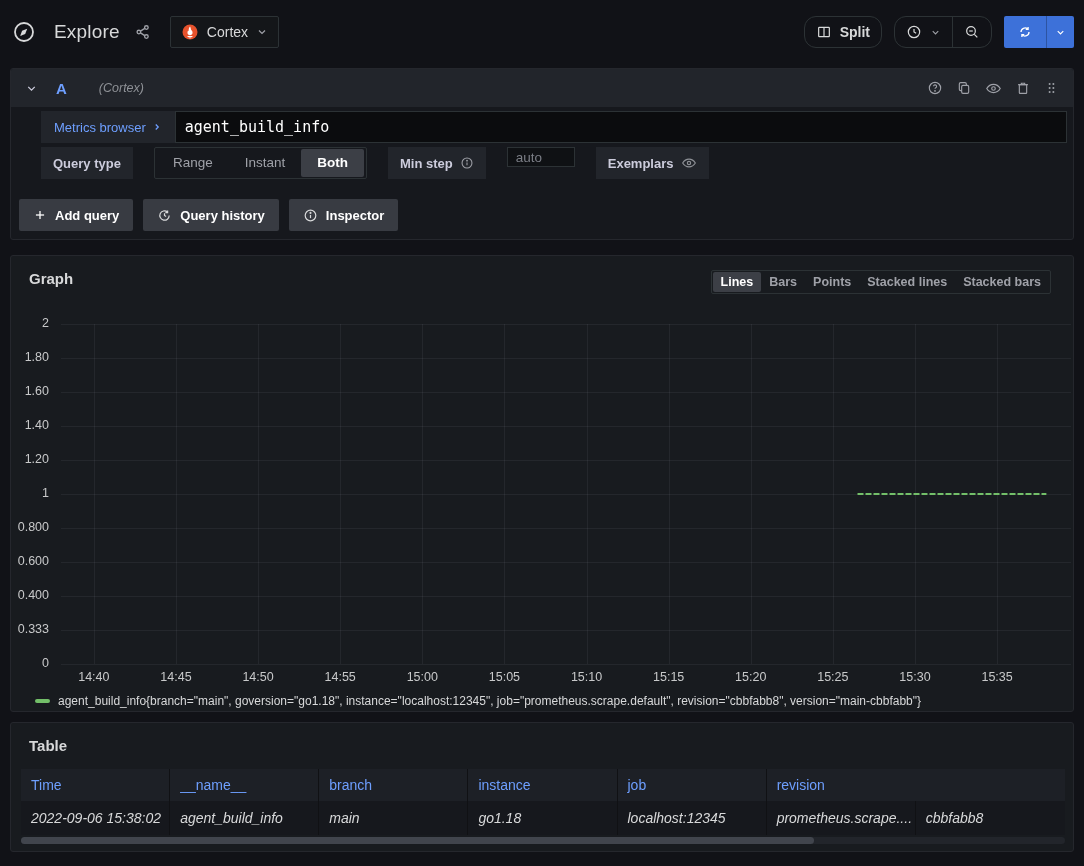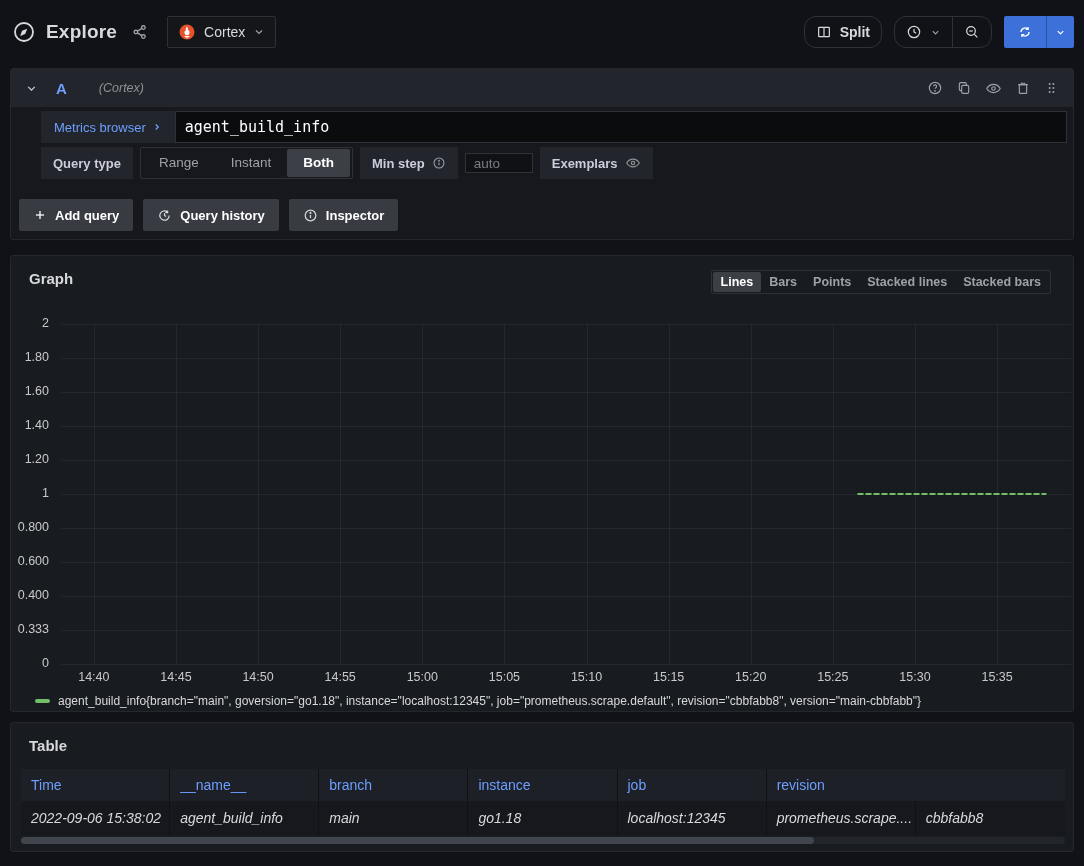--- a/index.html
+++ b/index.html
@@ -8,21 +8,21 @@
     background:#111217;
     font-family:"Liberation Sans", sans-serif;
     color:#ccccdc;
     position:relative;
     overflow:hidden;
   }
   .icon svg { display:block; }
   
   .topbar { position:absolute; left:0; top:0; width:1084px; height:64px; display:flex; align-items:center; }
   .tb-left { display:flex; align-items:center; margin-left:12px; }
-  .app-title { font-size:19px; font-weight:700; color:#d8d9da; margin-left:10px; letter-spacing:.2px; }
+  .app-title { font-size:19px; font-weight:400; color:#d8d9da; margin-left:18px; letter-spacing:.2px; }
   .share { margin-left:14px; color:#9fa1a8; cursor:pointer; }
   .ds-btn { display:flex; align-items:center; gap:8px; height:32px; padding:0 10px; margin-left:18px;
             border:1px solid #2c3235; border-radius:2px; background:#141619; cursor:pointer; }
   .ds-name { font-size:14px; font-weight:500; color:#d8d9da; }
   .tb-right { position:absolute; right:10px; top:16px; display:flex; align-items:center; gap:12px; }
   .tb-btn { display:flex; align-items:center; height:32px; border:1px solid #2c3235; border-radius:12px;
             color:#d8d9da; background:transparent; cursor:pointer; }
   .tb-btn .seg { display:flex; align-items:center; gap:8px; padding:0 11px; height:100%; }
   .tb-btn .seg + .seg { border-left:1px solid #2c3235; }
   .tb-btn-label { font-size:14px; font-weight:700; }
@@ -37,21 +37,21 @@
               display:flex; align-items:center; padding:0 14px; border-radius:2px 2px 0 0; }
   .q-ref { color:#6e9fff; font-weight:700; font-size:15px; margin-left:18px; }
   .q-ds-hint { color:#8e9196; font-style:italic; font-size:12.5px; margin-left:32px; }
   .q-header-icons { margin-left:auto; display:flex; align-items:center; gap:13px; color:#9fa1a8; }
   .q-header-icons .icon { cursor:pointer; }
   .q-row1 { position:absolute; left:30px; right:6px; top:42px; height:32px; display:flex; }
   .mb-chip { display:flex; align-items:center; gap:6px; padding:0 13px; background:#22252b;
              color:#6e9fff; font-size:13px; font-weight:500; cursor:pointer; white-space:nowrap; }
   .query-input { flex:1; height:32px; background:#0b0c0e; border:1px solid #2c3235; color:#ffffff;
                  font-family:"DejaVu Sans Mono", monospace; font-size:15px; padding:0 9px; outline:none; }
-  .q-row2 { position:absolute; left:30px; top:78px; height:32px; display:flex; align-items:center; gap:7px; }
+  .q-row2 { position:absolute; left:30px; top:78px; height:32px; display:flex; align-items:flex-start; gap:21px; }
   .chip { display:flex; align-items:center; gap:7px; height:32px; padding:0 12px; background:#22252b;
           font-size:13px; font-weight:700; color:#ccccdc; white-space:nowrap; }
   .seg-group { display:flex; align-items:center; height:32px; border:1px solid #2c3235; border-radius:2px;
                padding:0 2px; }
   .seg-item { padding:0 16px; height:28px; line-height:28px; font-size:13.5px; color:#9fa1a8;
               border-radius:2px; cursor:pointer; }
   .seg-item.active { background:#3c3f46; color:#ffffff; font-weight:700; }
   .mini-input { width:68px; height:20px; background:#0f1114; border:1px solid #2c3235; color:#ccccdc;
                 font-size:13.5px; padding:0 8px; outline:none; }
   .mini-input::placeholder { color:#7b7e86; opacity:1; }

